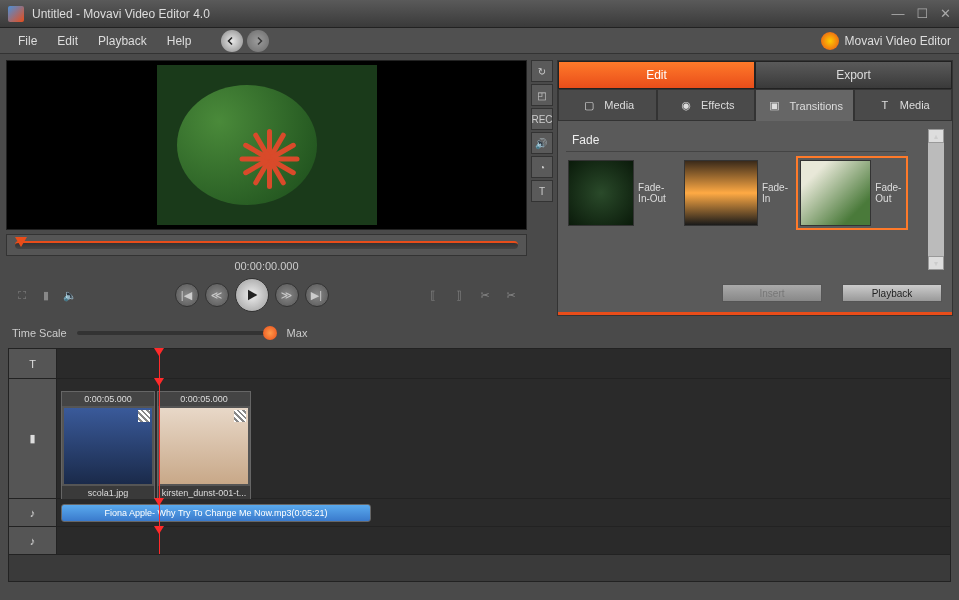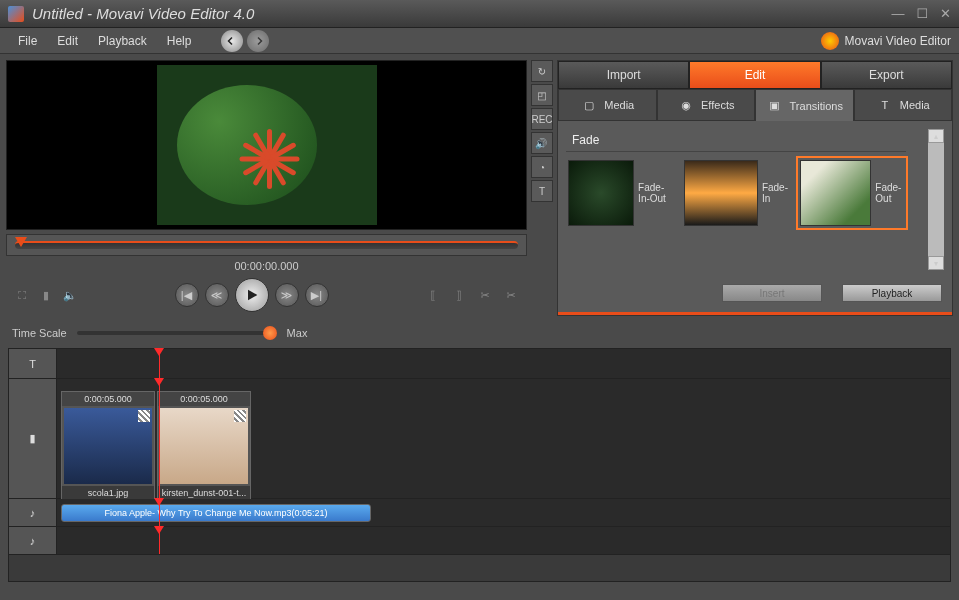--- a/index.html
+++ b/index.html
@@ -1,20 +1,20 @@
 <!DOCTYPE html>
 <html><head>
 <meta charset="utf-8">
 <style>
 * { box-sizing: border-box; margin: 0; padding: 0; font-family: Arial, sans-serif; }
 body { background: #4a4a4a; width: 959px; height: 600px; overflow: hidden; color: #ccc; font-size: 11px; }
 
 .titlebar { height: 28px; background: linear-gradient(#5a5a5a, #3a3a3a); display: flex; align-items: center; padding: 0 8px; border-bottom: 1px solid #222; }
 .titlebar .app-icon { width: 16px; height: 16px; background: linear-gradient(135deg, #4a90d9, #e94d1a); margin-right: 8px; border-radius: 2px; }
-.titlebar .title { flex: 1; color: #ddd; font-size: 15px; font-style: italic; }
+.titlebar .title { flex: 1; color: #ddd; font-size: 12px; }
 .titlebar .win-controls { display: flex; gap: 12px; }
 .titlebar .win-controls span { color: #aaa; cursor: pointer; font-size: 13px; }
 
 .menubar { height: 26px; background: #505050; display: flex; align-items: center; padding: 0 8px; border-bottom: 1px solid #333; }
 .menubar .menu-item { padding: 4px 10px; color: #ddd; cursor: pointer; font-size: 12px; }
 .menubar .undo-redo { display: flex; gap: 4px; margin-left: 20px; }
 .menubar .circ-btn { width: 22px; height: 22px; border-radius: 11px; background: radial-gradient(#e8e8e8, #888); display: flex; align-items: center; justify-content: center; cursor: pointer; }
 .menubar .circ-btn svg { width: 12px; height: 12px; }
 .menubar .brand { margin-left: auto; display: flex; align-items: center; gap: 6px; color: #ddd; font-size: 12px; }
 .menubar .brand-icon { width: 18px; height: 18px; background: radial-gradient(#ffcc00, #e94d1a); border-radius: 50%; }
@@ -193,21 +193,20 @@
     <div class="side-tool">↻</div>
     <div class="side-tool">◰</div>
     <div class="side-tool">REC</div>
     <div class="side-tool">🔊</div>
     <div class="side-tool">◔</div>
     <div class="side-tool">T</div>
   </div>
 
   <div class="edit-panel">
     <div class="main-tabs">
-      <div class="main-tab">Import</div>
       <div class="main-tab active">Edit</div>
       <div class="main-tab">Export</div>
     </div>
     <div class="sub-tabs">
       <div class="sub-tab">
           <span class="sub-tab-icon">▢</span>
           <span>Media</span>
         </div>
       <div class="sub-tab">
           <span class="sub-tab-icon">◉</span>

